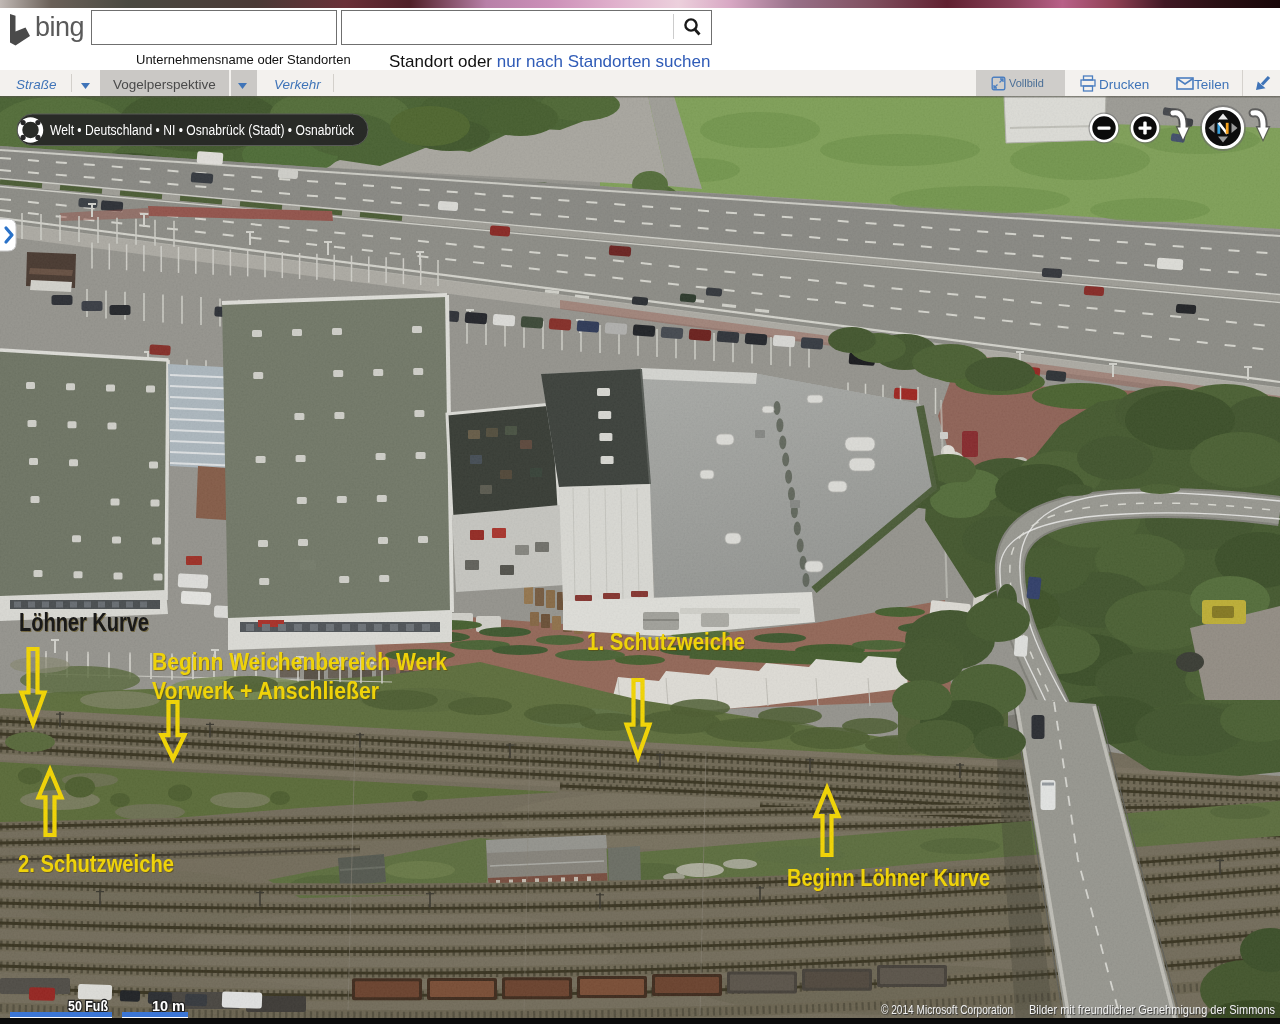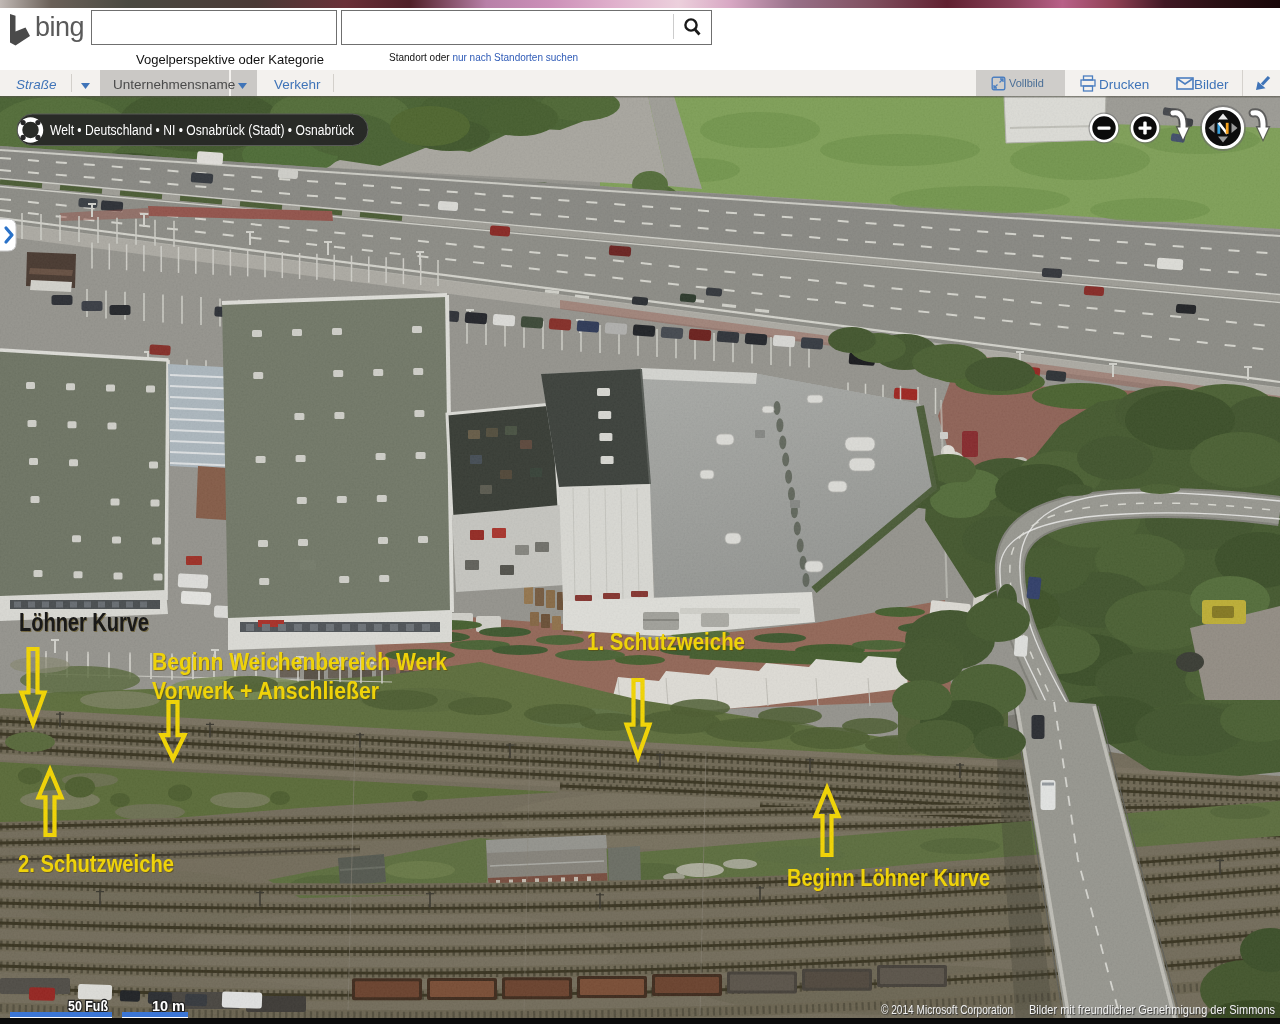--- a/index.html
+++ b/index.html
@@ -20,55 +20,55 @@
     <path d="M4,2 L9.5,3.8 L9.5,19.5 L19.5,15.5 L24,24 L9.5,33.5 L4,30.5 Z" fill="#4a4a4a"></path>
   </svg>
   <div class="abs" style="left:35px;top:12px;font-size:27px;color:#5a5a5a;letter-spacing:-0.5px;">bing</div>
   <div class="abs" style="left:91px;top:10px;width:244px;height:33px;background:#fff;border:1.5px solid #6f6f6f;"></div>
   <div class="abs" style="left:341px;top:10px;width:369px;height:33px;background:#fff;border:1.5px solid #6f6f6f;"></div>
   <div class="abs" style="left:673px;top:14px;width:1px;height:25px;background:#cccccc;"></div>
   <svg class="abs" style="left:681px;top:16px" width="22" height="22" viewBox="0 0 22 22">
     <circle cx="10" cy="9" r="5.6" fill="none" stroke="#1a1a1a" stroke-width="2.4"></circle>
     <line x1="14" y1="13.5" x2="18.5" y2="18.5" stroke="#1a1a1a" stroke-width="2.8"></line>
   </svg>
-  <div class="abs" style="left:136px;top:52px;font-size:13px;color:#111;">Vogelperspektive oder Kategorie</div>
-  <div class="abs" style="left:389px;top:52px;font-size:10px;color:#111;">Standort oder <span style="color:#2f5bb7">nur nach Standorten suchen</span></div>
+  <div class="abs" style="left:136px;top:52px;font-size:13px;color:#111;">Unternehmensname oder Standorten</div>
+  <div class="abs" style="left:389px;top:52px;font-size:17px;color:#111;">Standort oder <span style="color:#2f5bb7">nur nach Standorten suchen</span></div>
 
   <div class="abs" style="left:0;top:70px;width:1280px;height:26px;background:#f3f1ee;"></div>
   <div class="abs" style="left:100px;top:70px;width:157px;height:26px;background:#cac8c5;"></div>
   <div class="abs" style="left:229px;top:70px;width:1.5px;height:26px;background:#f3f1ee;"></div>
   <div class="abs" style="left:976px;top:70px;width:89px;height:26px;background:#cfcdca;"></div>
   <div class="abs" style="left:16px;top:76.5px;font-size:13.5px;color:#3f74b8;font-style:italic;">Straße</div>
   <div class="abs" style="left:71px;top:74px;width:1px;height:18px;background:#d3d0cb;"></div>
   <svg class="abs" style="left:80px;top:82px" width="12" height="8">
       <path d="M1,1 L10,1 L5.5,7 Z" fill="#3f74b8"></path>
     </svg>
-  <div class="abs" style="left:113px;top:76.5px;font-size:13.5px;color:#4a4a4a;">Unternehmensname</div>
+  <div class="abs" style="left:113px;top:76.5px;font-size:13.5px;color:#4a4a4a;">Vogelperspektive</div>
   <svg class="abs" style="left:237px;top:82px" width="12" height="8">
       <path d="M1,1 L10,1 L5.5,7 Z" fill="#3f74b8"></path>
     </svg>
-  <div class="abs" style="left:274px;top:76.5px;font-size:13.5px;color:#3f74b8;">Verkehr</div>
+  <div class="abs" style="left:274px;top:76.5px;font-size:13.5px;color:#3f74b8;font-style:italic;">Verkehr</div>
   <div class="abs" style="left:333px;top:74px;width:1px;height:18px;background:#d3d0cb;"></div>
   <svg class="abs" style="left:991px;top:76px" width="15" height="15" viewBox="0 0 15 15">
     <rect x="1.2" y="1.2" width="12.6" height="12.6" rx="1.5" fill="none" stroke="#4c7fc0" stroke-width="1.4"></rect>
     <path d="M8.5,6.5 L12,3 M12,6 L12,3 L9,3" stroke="#4c7fc0" stroke-width="1.3" fill="none"></path>
     <path d="M6.5,8.5 L3,12 M3,9 L3,12 L6,12" stroke="#4c7fc0" stroke-width="1.3" fill="none"></path>
   </svg>
   <div class="abs" style="left:1009px;top:76.5px;font-size:11px;color:#4a6e96;">Vollbild</div>
   <svg class="abs" style="left:1080px;top:75px" width="18" height="17" viewBox="0 0 18 17">
     <rect x="3.5" y="1" width="9" height="4" fill="none" stroke="#4c7fc0" stroke-width="1.3"></rect>
     <rect x="1" y="5" width="14" height="6" fill="none" stroke="#4c7fc0" stroke-width="1.3"></rect>
     <rect x="3.5" y="11" width="9" height="5" fill="none" stroke="#4c7fc0" stroke-width="1.3"></rect>
   </svg>
   <div class="abs" style="left:1099px;top:76.5px;font-size:13.5px;color:#3f74b8;">Drucken</div>
   <svg class="abs" style="left:1176px;top:77px" width="18" height="13" viewBox="0 0 18 13">
     <rect x="1" y="1" width="16" height="11" fill="none" stroke="#4c7fc0" stroke-width="1.6"></rect>
     <path d="M1,1.5 L9,7 L17,1.5" fill="none" stroke="#4c7fc0" stroke-width="1.6"></path>
   </svg>
-  <div class="abs" style="left:1194px;top:76.5px;font-size:13.5px;color:#3f74b8;">Bilder</div>
+  <div class="abs" style="left:1194px;top:76.5px;font-size:13.5px;color:#3f74b8;">Teilen</div>
   <div class="abs" style="left:1242px;top:70px;width:1px;height:26px;background:#d5d2cd;"></div>
   <svg class="abs" style="left:1253px;top:73px" width="20" height="20" viewBox="0 0 20 20">
     <path d="M16,4 L9,11.5" stroke="#3f74b8" stroke-width="3.2" fill="none"></path>
     <path d="M3,17 L4.8,8.5 L12.5,15.2 Z" fill="#3f74b8"></path>
   </svg>
 
   <svg class="abs" style="left:0;top:96px" width="1280" height="928" viewBox="0 96 1280 928">
 <rect x="0.0" y="96.0" width="1280.0" height="928.0" fill="#9b9a94"></rect>
 <polygon points="0.0,700.0 440.0,722.0 640.0,740.0 940.0,748.0 1110.0,752.0 1280.0,778.0 1280.0,1024.0 0.0,1024.0" fill="#77705e"></polygon>
 <ellipse cx="200.0" cy="780.0" rx="150.0" ry="25.0" fill="#6c6552" opacity="0.5"></ellipse>

